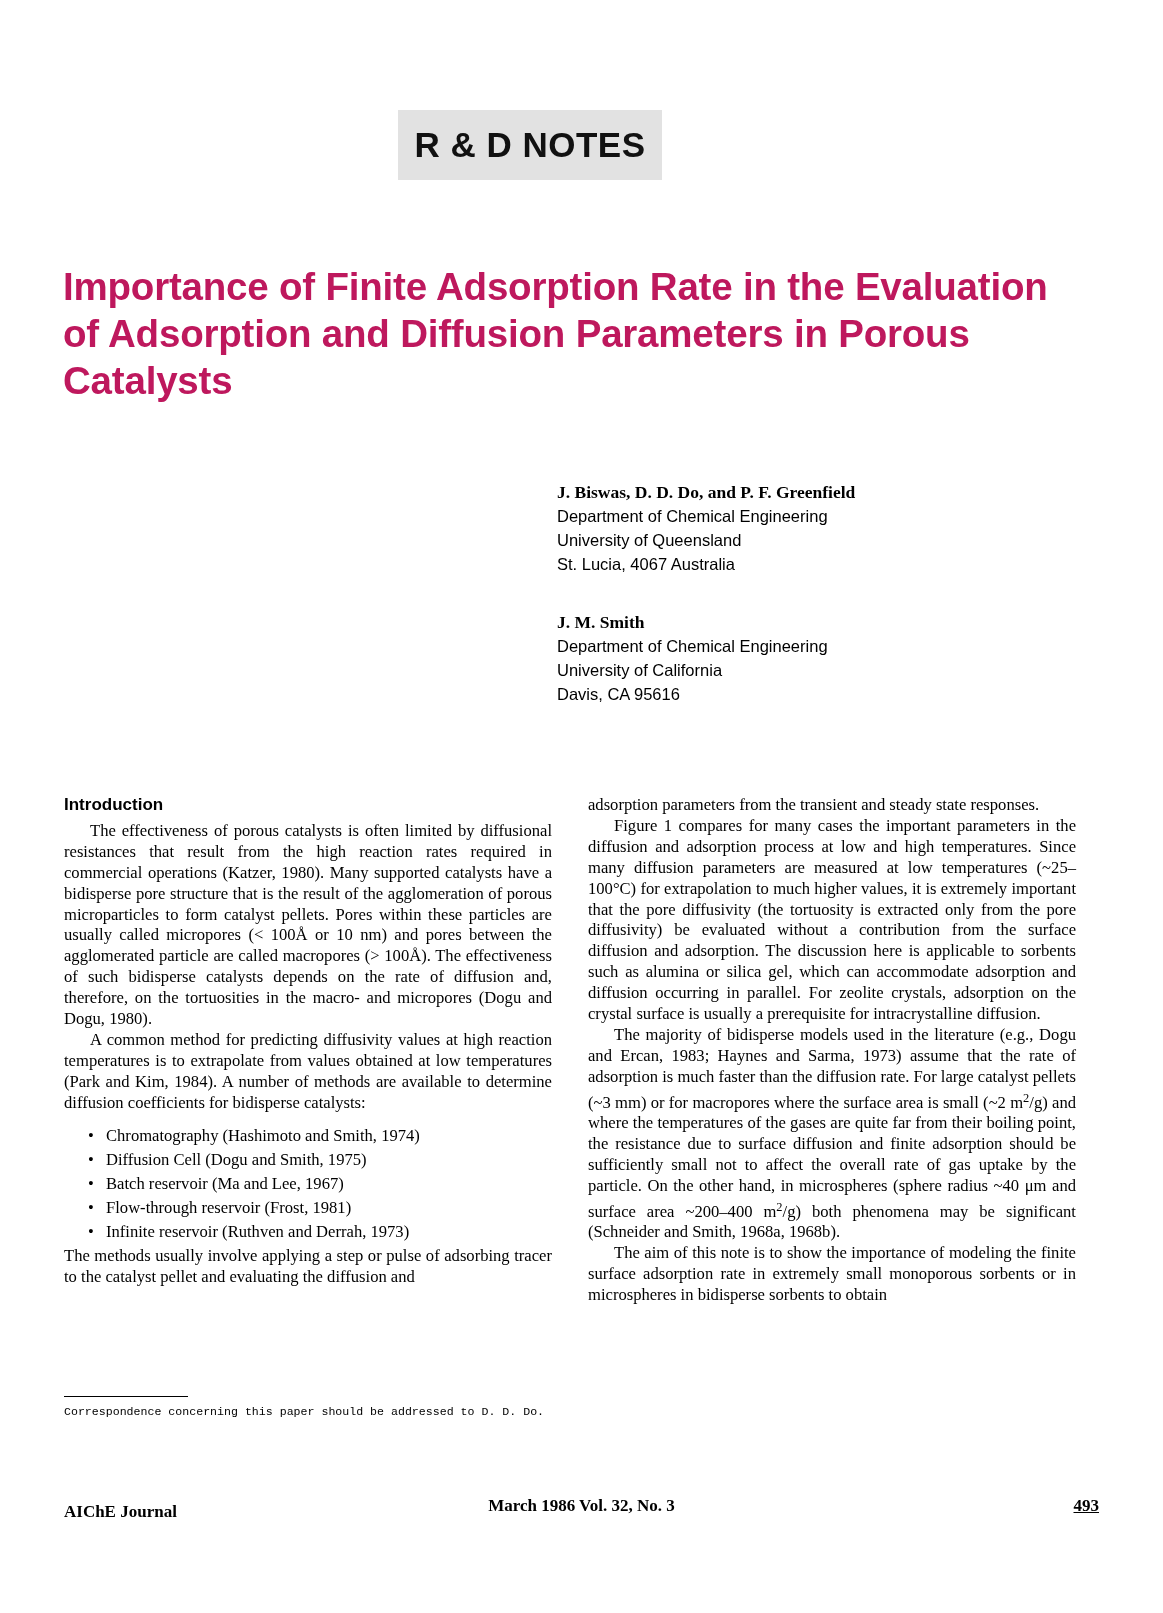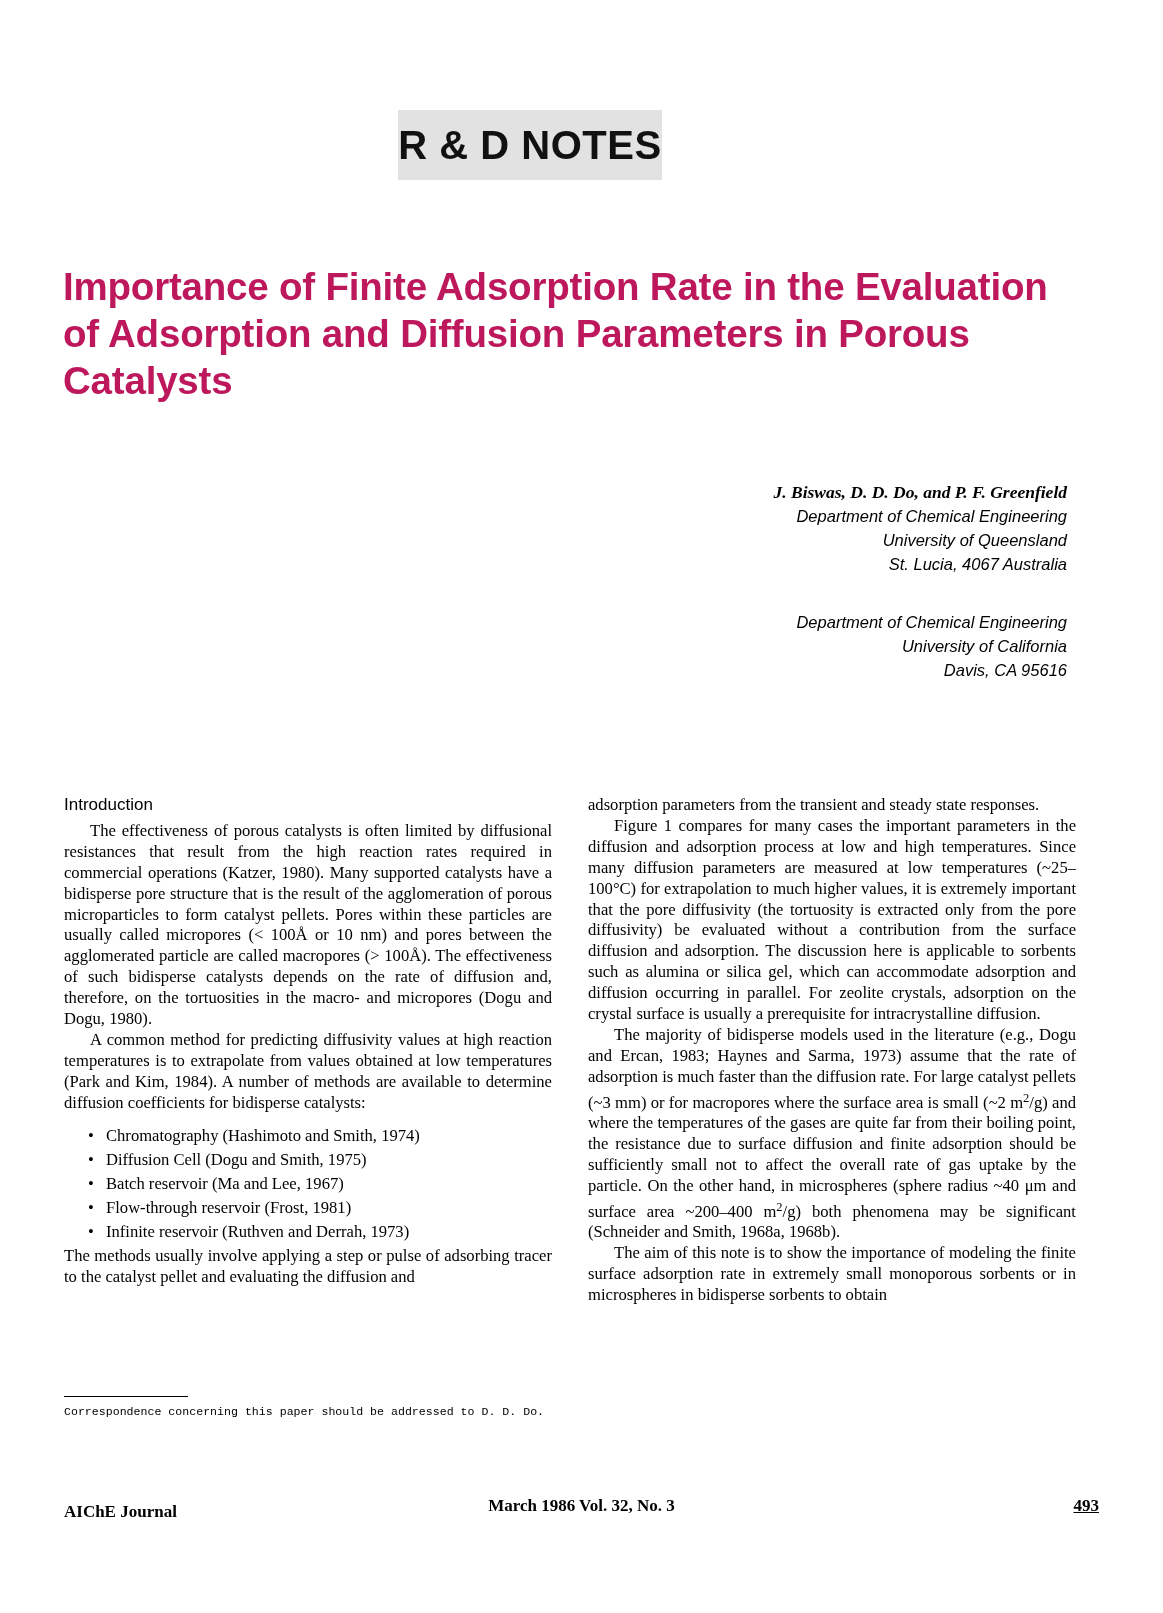--- a/index.html
+++ b/index.html
@@ -29,45 +29,43 @@
     width: 264px;
     height: 70px;
     background: #e2e2e2;
     display: flex;
     align-items: center;
     justify-content: center;
   }
   .banner-text {
     font-family: "Liberation Sans", sans-serif;
     font-weight: bold;
-    font-size: 40px;
+    font-size: 35px;
     letter-spacing: 0.5px;
     color: #111111;
   }
   
   .title {
     position: absolute;
     left: 63px;
     top: 237px;
     width: 1000px;
     font-family: "Liberation Sans", sans-serif;
     font-weight: bold;
     font-size: 38.5px;
     line-height: 47px;
     color: #be185d;
     letter-spacing: -0.2px;
   }
   
   .authors {
     position: absolute;
-    right: 96px;
+    right: 86px;
     top: 480px;
     width: 520px;
-    text-align: right;
-    font-style: italic;
   }
   .auth-name {
     font-family: "Liberation Serif", serif;
     font-weight: bold;
     font-size: 17.5px;
     line-height: 24px;
   }
   .auth-affil {
     font-family: "Liberation Sans", sans-serif;
     font-size: 16.5px;
@@ -82,21 +80,21 @@
     top: 795px;
     width: 488px;
     font-size: 16.6px;
     line-height: 20.9px;
     text-align: justify;
   }
   .col-left { left: 64px; }
   .col-right { left: 588px; }
   .sec-head {
     font-family: "Liberation Sans", sans-serif;
-    font-weight: normal;
+    font-weight: bold;
     font-size: 17px;
     margin: 0 0 5px 0;
   }
   p.para {
     margin: 0;
     text-indent: 26px;
   }
   p.para.noindent { text-indent: 0; }
   ul.bullets {
     list-style: none;
@@ -169,20 +167,21 @@
   </div>
 
   <h1 class="title">Importance of Finite Adsorption Rate in the Evaluation of Adsorption and Diffusion Parameters in Porous Catalysts</h1>
 
   <div class="authors">
     <div class="auth-name">J. Biswas, D. D. Do, and P. F. Greenfield</div>
     <div class="auth-affil">Department of Chemical Engineering</div>
     <div class="auth-affil">University of Queensland</div>
     <div class="auth-affil">St. Lucia, 4067 Australia</div>
     <div class="auth-gap"></div>
+    <div class="auth-name">J. M. Smith</div>
     <div class="auth-affil">Department of Chemical Engineering</div>
     <div class="auth-affil">University of California</div>
     <div class="auth-affil">Davis, CA 95616</div>
   </div>
 
   <div class="col col-left">
     <div class="sec-head">Introduction</div>
     <p class="para">The effectiveness of porous catalysts is often limited by diffusional resistances that result from the high reaction rates required in commercial operations (Katzer, 1980). Many supported catalysts have a bidisperse pore structure that is the result of the agglomeration of porous microparticles to form catalyst pellets. Pores within these particles are usually called micropores (&lt; 100Å or 10 nm) and pores between the agglomerated particle are called macropores (&gt; 100Å). The effectiveness of such bidisperse catalysts depends on the rate of diffusion and, therefore, on the tortuosities in the macro- and micropores (Dogu and Dogu, 1980).</p>
     <p class="para">A common method for predicting diffusivity values at high reaction temperatures is to extrapolate from values obtained at low temperatures (Park and Kim, 1984). A number of methods are available to determine diffusion coefficients for bidisperse catalysts:</p>
     <ul class="bullets">

